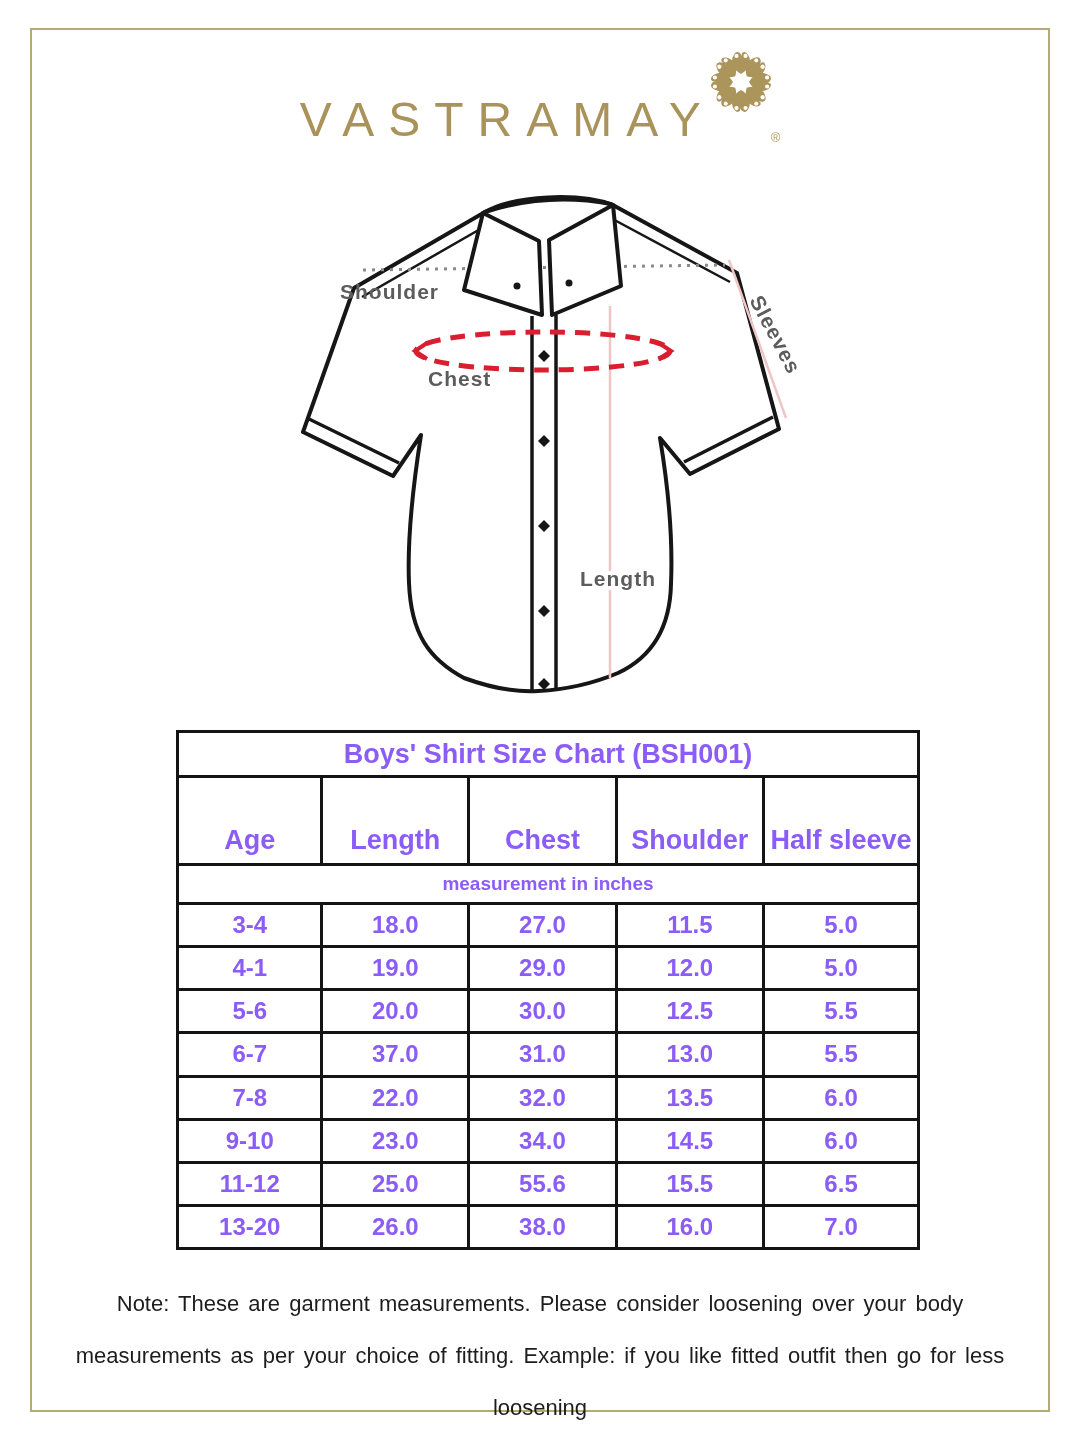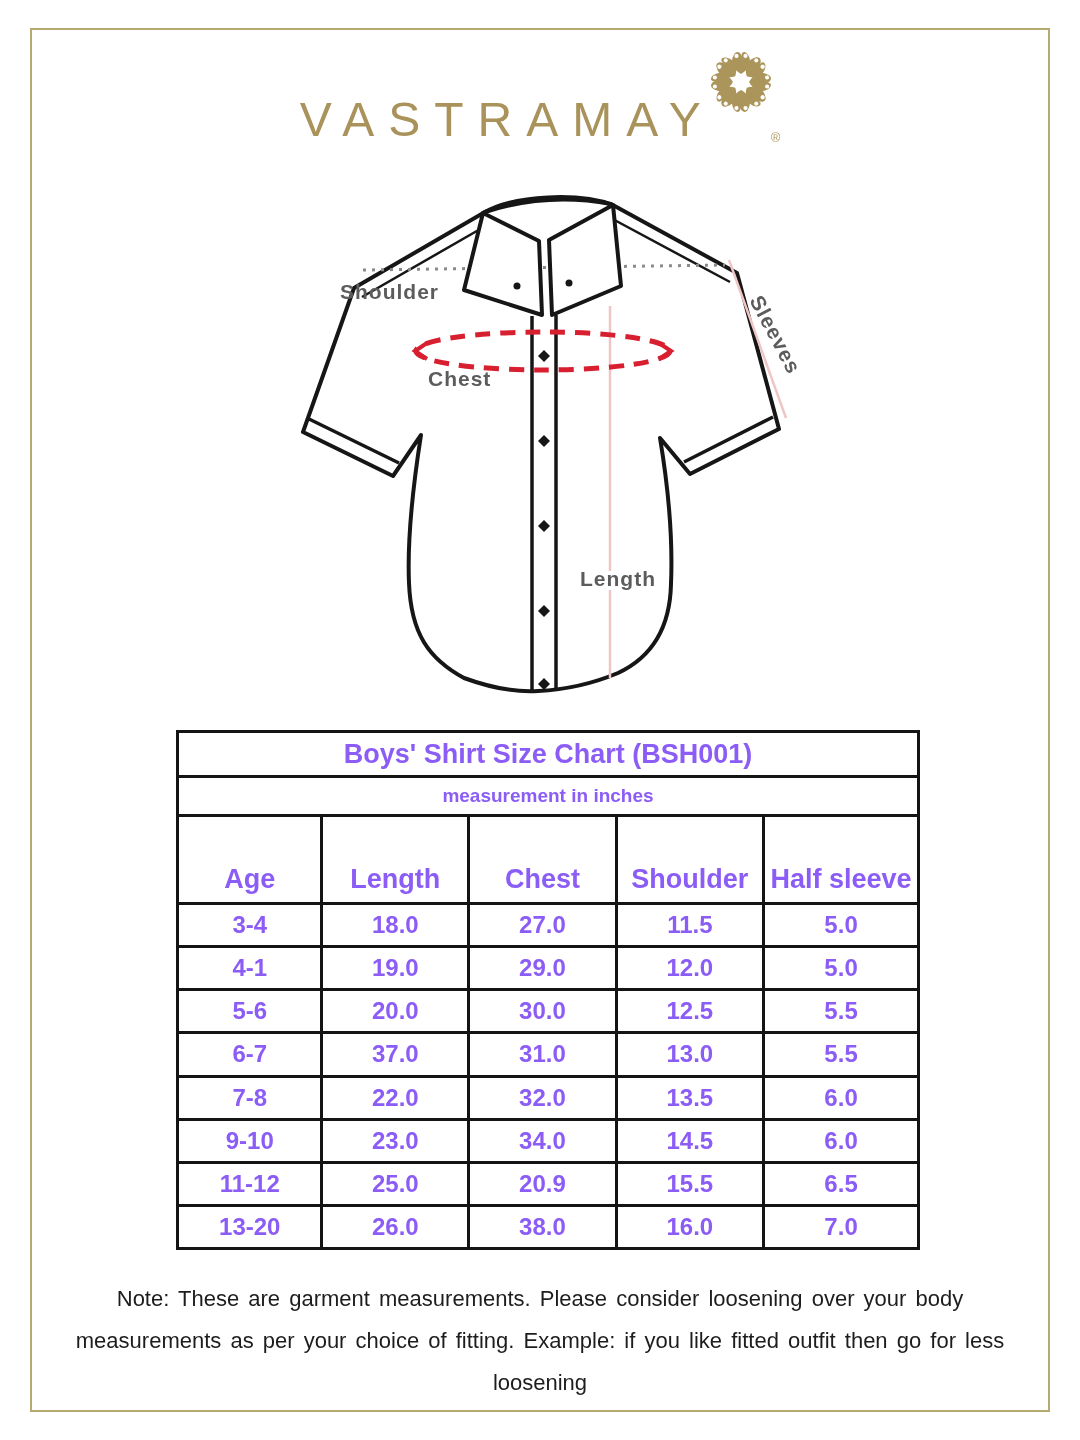--- a/index.html
+++ b/index.html
@@ -74,21 +74,21 @@
     padding-bottom:5px !important;
     height:80px;line-height:1.3;
   }
   .cell{font-size:24px;font-weight:700;}
   
   .note{
     position:absolute;top:1278px;left:42px;right:42px;
     margin:0;
     text-align:center;
     font-size:22px;
-    line-height:42px;
+    line-height:52px;
     color:#1d1d1d;
     word-spacing:3px;
   }
 </style>
 </head>
 <body>
 
 <div class="gold-frame"></div>
 
 <header class="brand">
@@ -199,30 +199,30 @@
         <col style="width: 19.8%;">
         <col style="width: 19.9%;">
         <col style="width: 19.9%;">
         <col style="width: 20.9%;">
       </colgroup>
       <tbody>
         <tr>
           <th class="t-title" colspan="5">Boys' Shirt Size Chart (BSH001)</th>
         </tr>
         <tr>
-          <th class="t-sub" colspan="5">measurement in inches</th>
-        </tr>
-        <tr>
           <th class="col-head">Age</th>
           <th class="col-head">Length</th>
           <th class="col-head">Chest</th>
           <th class="col-head">Shoulder</th>
           <th class="col-head">Half sleeve</th>
         </tr>
         <tr>
+          <th class="t-sub" colspan="5">measurement in inches</th>
+        </tr>
+        <tr>
           <td class="cell">3-4</td>
           <td class="cell">18.0</td>
           <td class="cell">27.0</td>
           <td class="cell">11.5</td>
           <td class="cell">5.0</td>
         </tr>
         <tr>
           <td class="cell">4-1</td>
           <td class="cell">19.0</td>
           <td class="cell">29.0</td>
@@ -253,21 +253,21 @@
         <tr>
           <td class="cell">9-10</td>
           <td class="cell">23.0</td>
           <td class="cell">34.0</td>
           <td class="cell">14.5</td>
           <td class="cell">6.0</td>
         </tr>
         <tr>
           <td class="cell">11-12</td>
           <td class="cell">25.0</td>
-          <td class="cell">20.9</td>
+          <td class="cell">55.6</td>
           <td class="cell">15.5</td>
           <td class="cell">6.5</td>
         </tr>
         <tr>
           <td class="cell">13-20</td>
           <td class="cell">26.0</td>
           <td class="cell">38.0</td>
           <td class="cell">16.0</td>
           <td class="cell">7.0</td>
         </tr>

